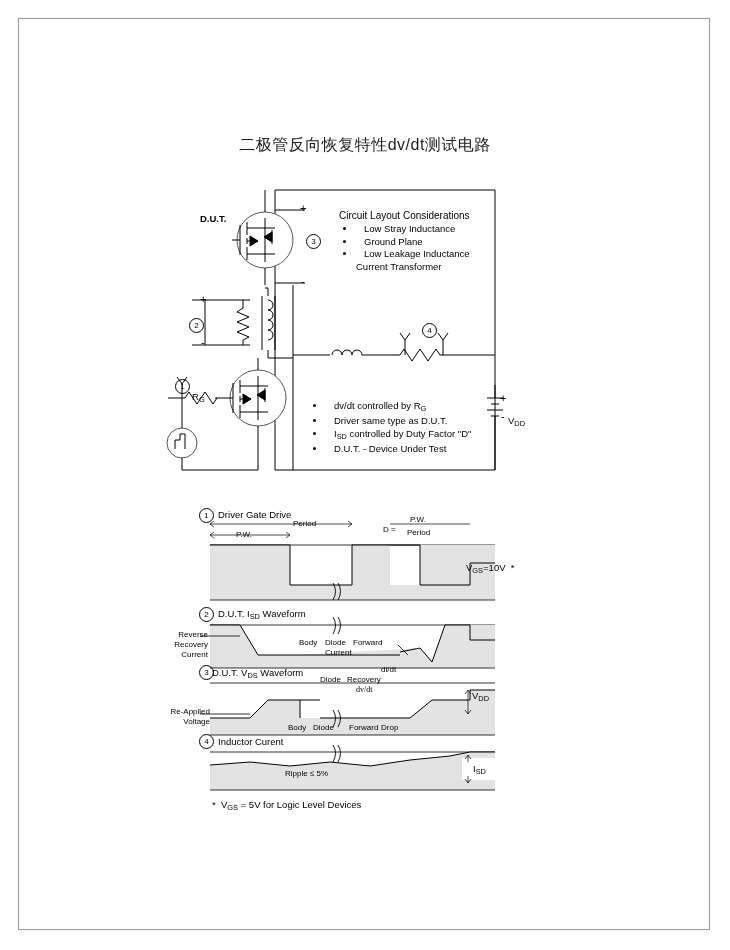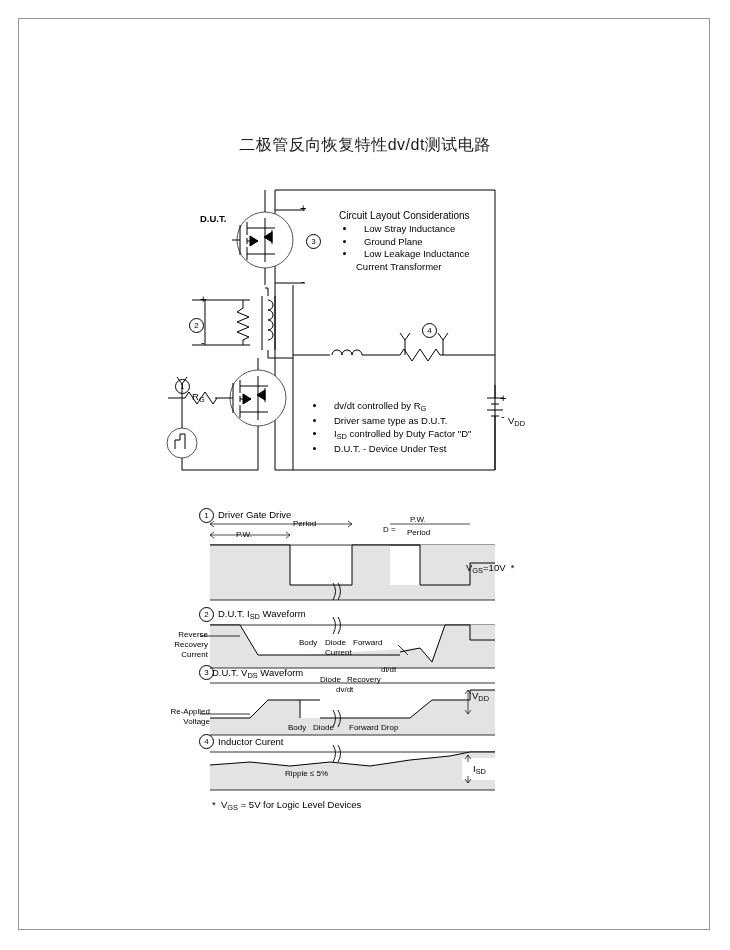--- a/index.html
+++ b/index.html
@@ -292,21 +292,21 @@
   <div class="txt sm" style="left:325px; top:637px;">Diode</div>
   <div class="txt sm" style="left:353px; top:637px;">Forward</div>
   <div class="txt sm" style="left:325px; top:647px;">Current</div>
   <div class="txt sm" style="left:381px; top:652px;margin-top:12px;">di/dt</div>
 
   <div class="circ" style="left:199px; top:665px;">3</div>
   <div class="txt" style="left:212px; top:667px;">D.U.T. V<span class="sub">DS</span> Waveform</div>
   <div class="txt sm center" style="left:158px; top:707px; width:52px; white-space:normal; line-height:10px;">Re-Applied<br>Voltage</div>
   <div class="txt sm" style="left:320px; top:674px;">Diode</div>
   <div class="txt sm" style="left:347px; top:674px;">Recovery</div>
-  <div class="txt sm" style="left:336px; top:684px;">dv/dt</div>
+  <div class="txt sm" style="left:356px; top:684px;font-family:Liberation Serif, serif;">dv/dt</div>
   <div class="txt sm" style="left:288px; top:722px;">Body</div>
   <div class="txt sm" style="left:313px; top:722px;">Diode</div>
   <div class="txt sm" style="left:349px; top:722px;">Forward</div>
   <div class="txt sm" style="left:381px; top:722px;">Drop</div>
   <div class="txt" style="left:472px; top:690px;">V<span class="sub">DD</span></div>
 
   <div class="circ" style="left:199px; top:734px;">4</div>
   <div class="txt" style="left:218px; top:736px;">Inductor Curent</div>
   <div class="txt sm" style="left:285px; top:768px;">Ripple  ≤  5%</div>
   <div class="txt" style="left:473px; top:763px;">I<span class="sub">SD</span></div>

